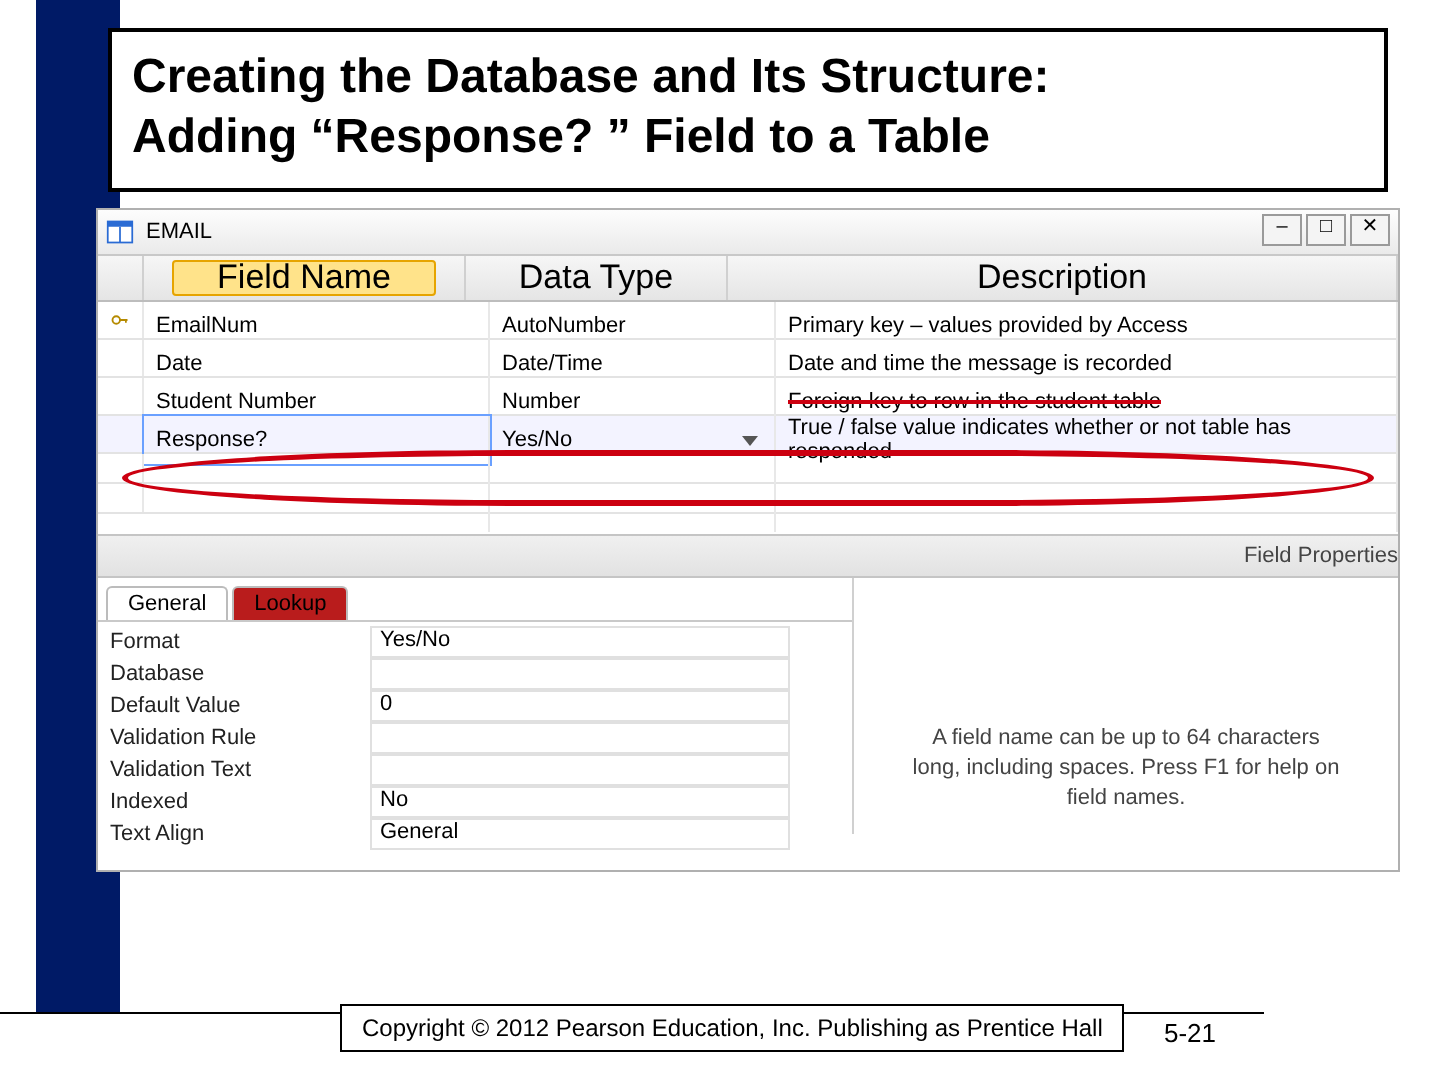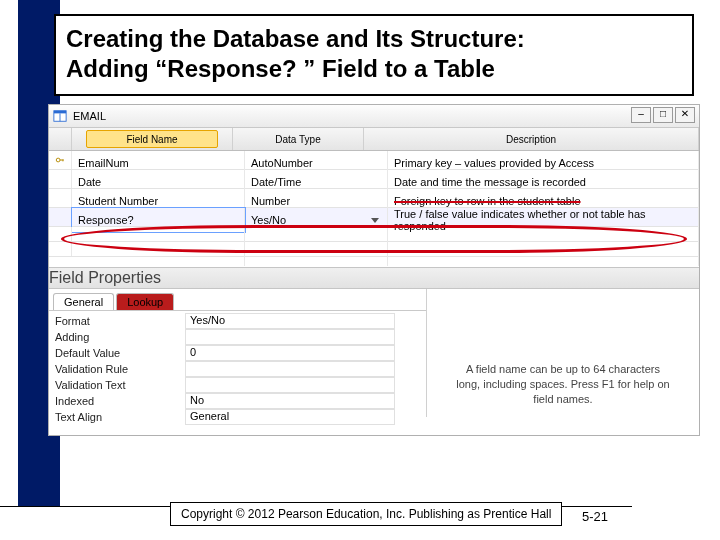--- a/index.html
+++ b/index.html
@@ -6,42 +6,42 @@
   .slide{position:relative;width:632px;height:540px;box-sizing:border-box}
   .navy-bar{position:absolute;left:18px;top:0;width:42px;height:506px;background:#001a66}
   .title-box{position:absolute;left:54px;top:14px;width:640px;border:2px solid #000;background:#fff;padding:8px 10px 10px 10px;box-sizing:border-box}
   .title-box h1{margin:0;font-size:24px;font-weight:700;line-height:1.25;font-family:Arial,Helvetica,sans-serif}
   .shot{position:absolute;left:48px;top:104px;width:650px;height:330px}
   .win{position:relative;width:100%;height:100%;border:1px solid #b0b0b0;background:#fff}
   .win-title{display:flex;align-items:center;height:22px;border-bottom:1px solid #c8c8c8;background:linear-gradient(#fdfdfd,#eaeaea);font-size:11px;padding-left:4px}
   .win-title .ico{width:14px;height:14px;margin-right:6px}
   .win-ctrls{position:absolute;right:4px;top:2px;display:flex;gap:2px}
   .win-ctrls div{width:18px;height:14px;border:1px solid #9a9a9a;background:#f4f4f4;font-size:10px;line-height:12px;text-align:center}
-  .grid-head{display:flex;height:22px;border-bottom:1px solid #bdbdbd;font-size:10px}
+  .grid-head{display:flex;height:22px;border-bottom:1px solid #bdbdbd;font-size:17px}
   .grid-head>div{border-right:1px solid #d0d0d0;display:flex;align-items:center;justify-content:center;background:linear-gradient(#f6f6f6,#e5e5e5)}
   .col-pk{width:22px}
   .col-name{width:160px;position:relative}
   .col-type{width:130px}
   .col-desc{flex:1}
   .col-name .hilite{position:absolute;left:14px;right:14px;top:2px;bottom:2px;border:1px solid #e6a400;background:#ffe38a;border-radius:2px}
   .col-name span{position:relative}
   .rows{font-size:11px}
   .row{display:flex;height:18px;border-bottom:1px solid #e3e3e3}
   .row>div{border-right:1px solid #e8e8e8;display:flex;align-items:center;padding:12px 6px}
   .row .pk{width:22px;padding:0;justify-content:center}
   .row .nm{width:160px}
   .row .tp{width:130px}
   .row .ds{flex:1}
   .row.active{background:#f3f3ff}
   .row.active .nm{outline:1px solid #6aa0ff}
   .dd{width:0;height:0;border-left:4px solid transparent;border-right:4px solid transparent;border-top:5px solid #555;margin-left:auto;margin-right:2px}
   .empties .row{height:14px}
   .highlight-ellipse{position:absolute;left:12px;top:120px;width:620px;height:22px;border:3px solid #cc0010;border-radius:50%/80%;pointer-events:none}
   .strike{text-decoration:line-through;text-decoration-color:#cc0010;text-decoration-thickness:2px}
-  .fp-bar{height:20px;border-top:1px solid #c5c5c5;border-bottom:1px solid #c5c5c5;background:linear-gradient(#f0f0f0,#e2e2e2);font-size:16px;display:flex;align-items:center;justify-content:flex-start;color:#444;margin-top:10px}
+  .fp-bar{height:20px;border-top:1px solid #c5c5c5;border-bottom:1px solid #c5c5c5;background:linear-gradient(#f0f0f0,#e2e2e2);font-size:11px;display:flex;align-items:center;justify-content:flex-end;color:#444;margin-top:10px}
   .fp-body{display:flex;height:128px;font-size:11px}
   .fp-left{width:58%;border-right:1px solid #d0d0d0}
   .fp-right{flex:1;display:flex;align-items:flex-end;justify-content:center;text-align:center;color:#444;padding:10px 28px;line-height:1.35}
   .tabs{display:flex;gap:2px;padding:4px 4px 0 4px;border-bottom:1px solid #c9c9c9}
   .tab{padding:2px 10px;border:1px solid #bcbcbc;border-bottom:none;border-radius:3px 3px 0 0;background:#b91c1c;font-size:11px}
   .tab.on{background:#fff}
   .props{padding:2px 0 0 6px}
   .prow{display:flex;height:16px;align-items:center}
   .plabel{width:130px;color:#222}
   .pval{width:200px;border:1px solid #e0e0e0;padding:0 4px;height:14px;background:#fff}
@@ -177,21 +177,21 @@
           <div class="tabs">
             <div class="tab on"><span>General</span></div>
             <div class="tab"><span>Lookup</span></div>
           </div>
           <div class="props">
             <div class="prow">
                 <div class="plabel">Format</div>
                 <div class="pval">Yes/No</div>
               </div>
             <div class="prow">
-                <div class="plabel">Adding</div>
+                <div class="plabel">Database</div>
                 <div class="pval"></div>
               </div>
             <div class="prow">
                 <div class="plabel">Default Value</div>
                 <div class="pval">0</div>
               </div>
             <div class="prow">
                 <div class="plabel">Validation Rule</div>
                 <div class="pval"></div>
               </div>

